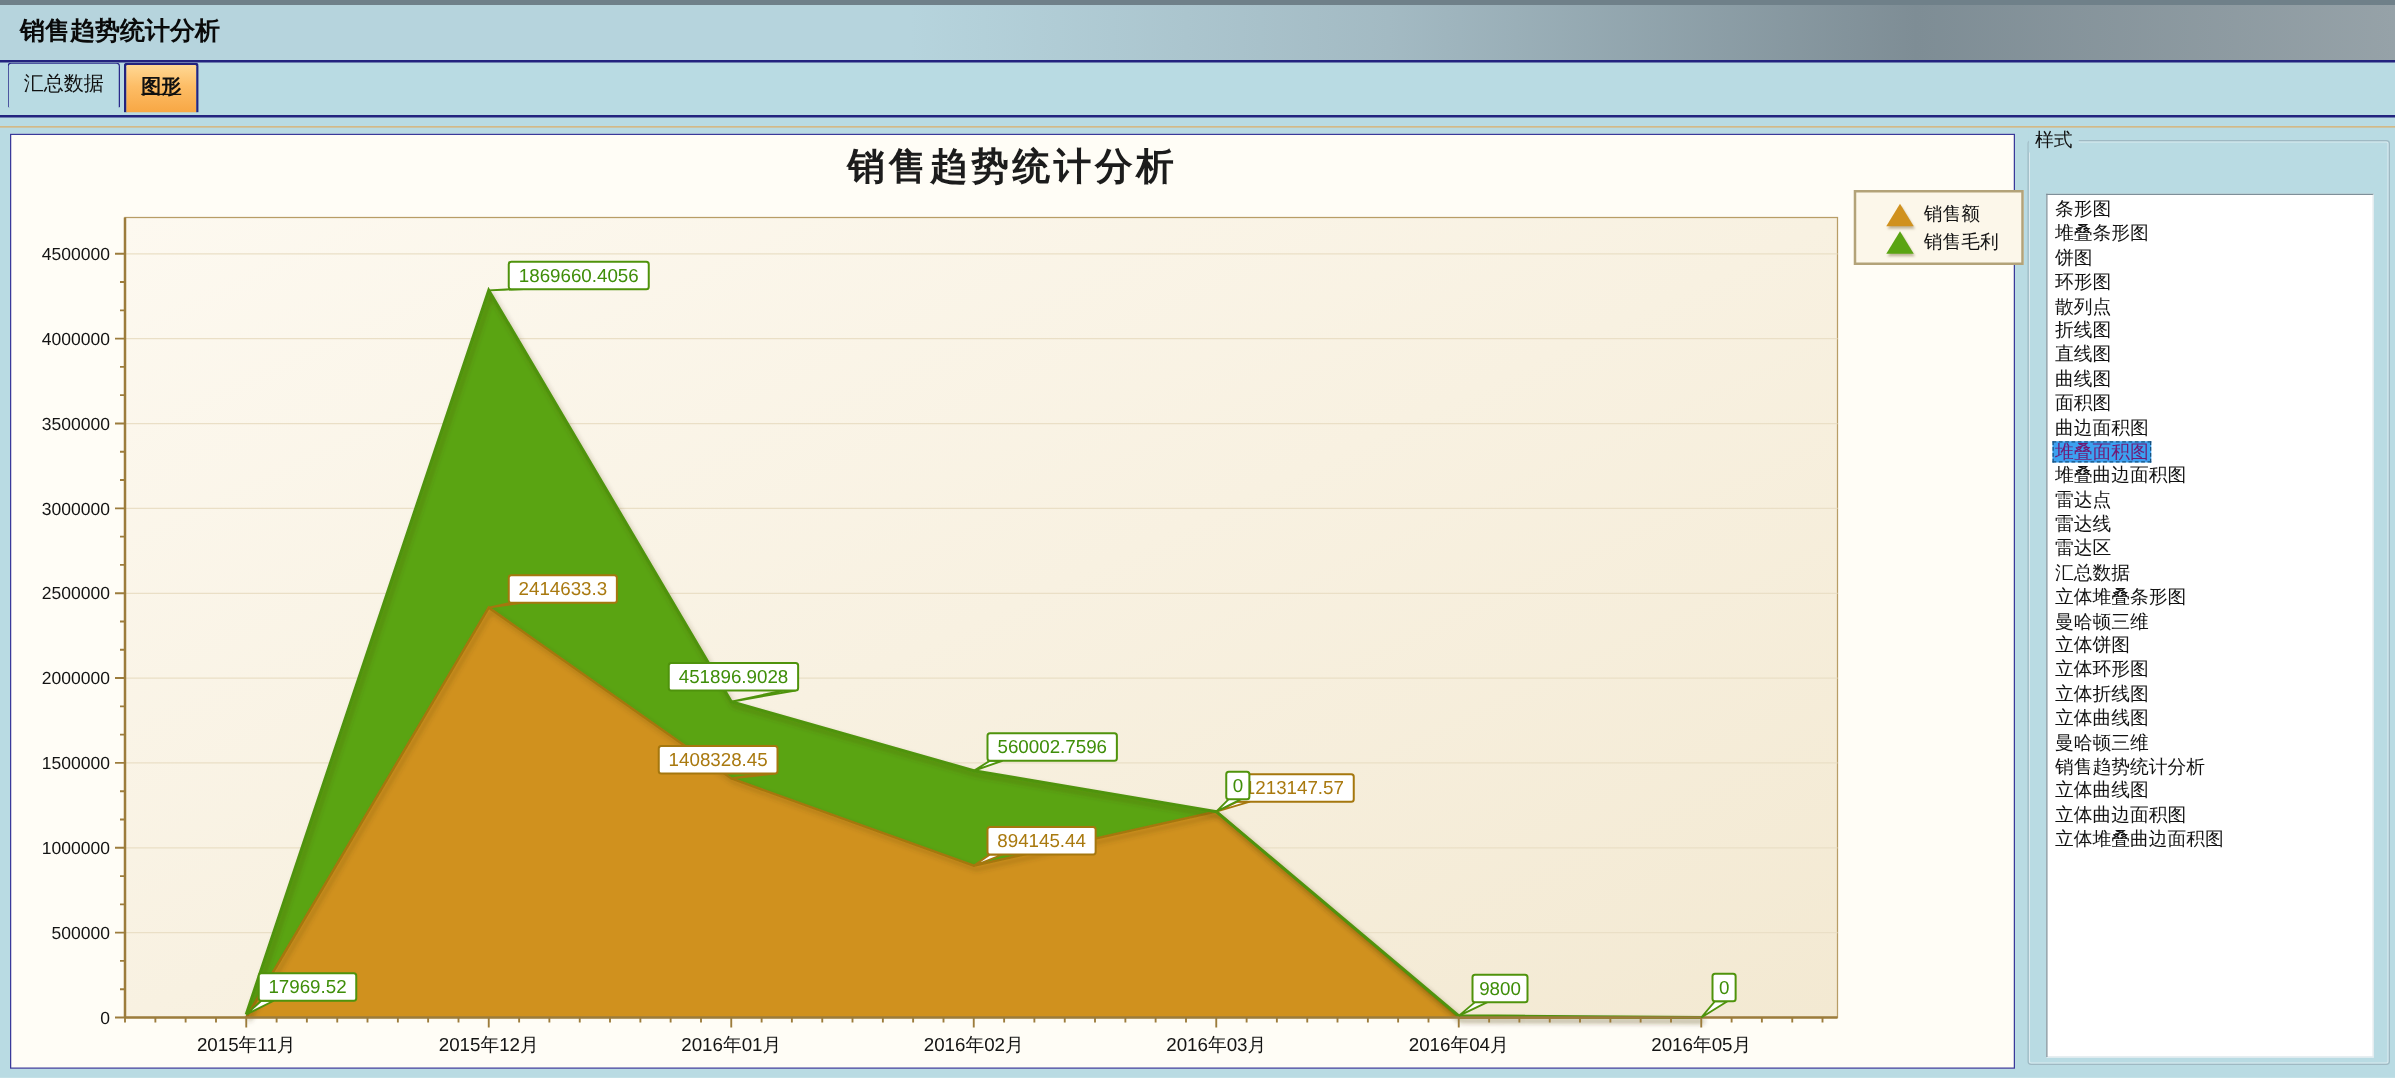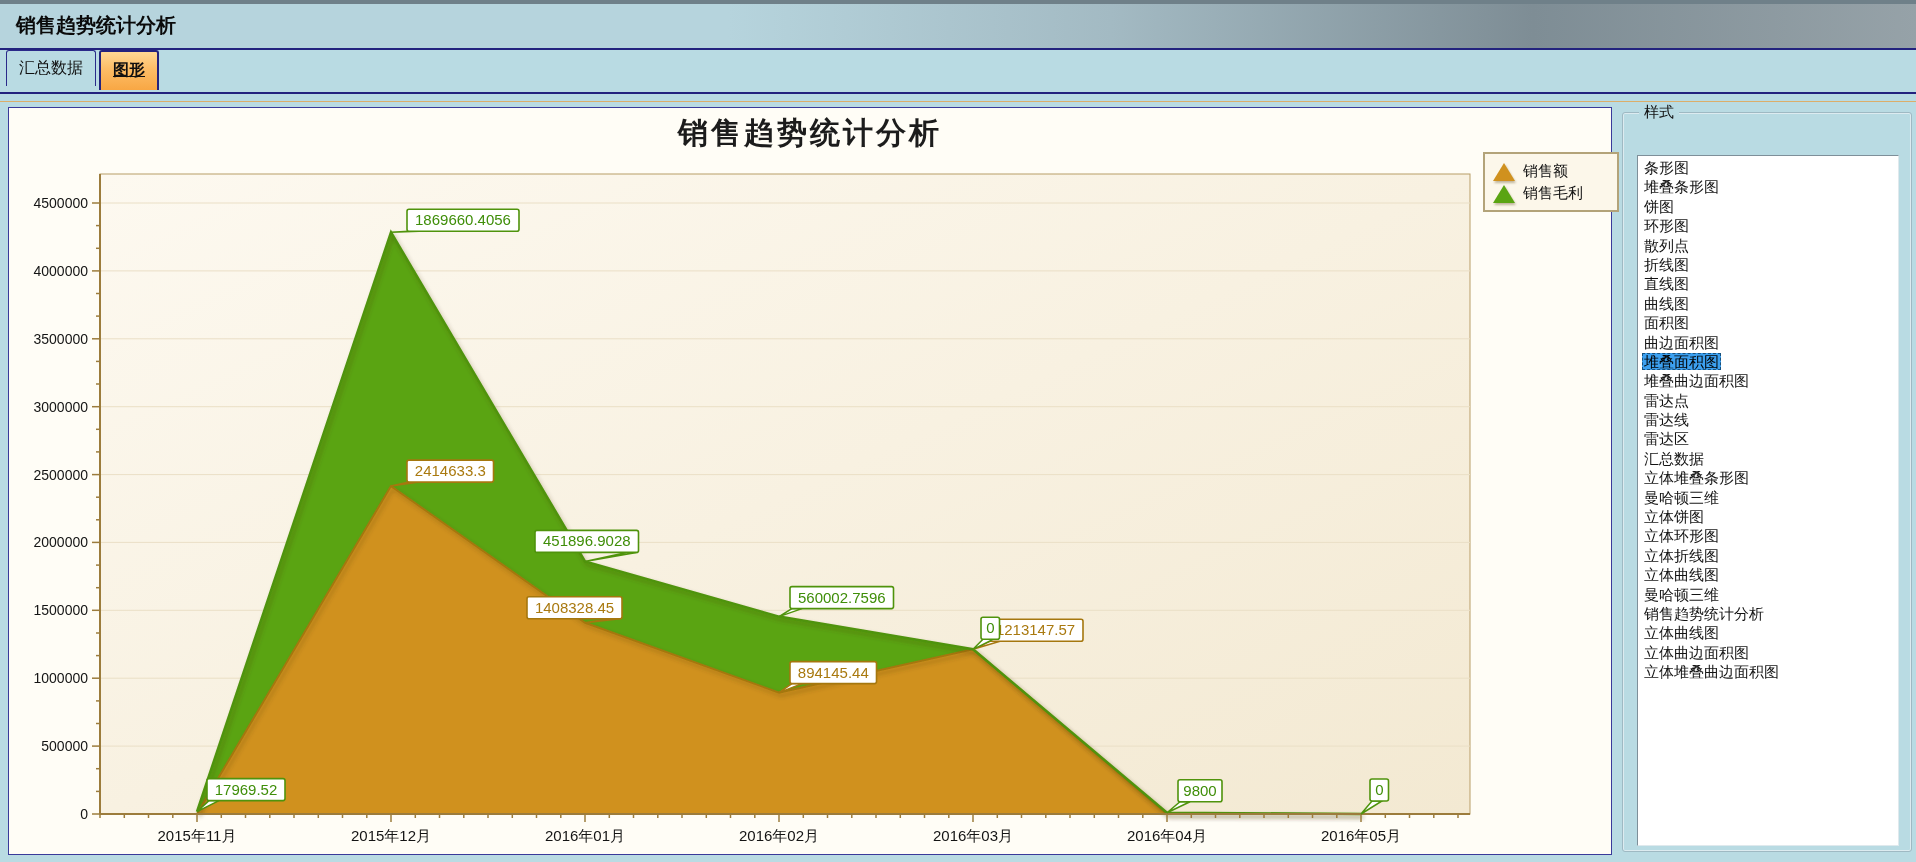--- a/index.html
+++ b/index.html
@@ -33,39 +33,39 @@
   
   .chart-panel { position:absolute; left:8px; top:11px; width:1604px; height:748px;
     background:#fffdf6; border:1px solid #3a3a9a; }
   .chart-title { position:absolute; left:0; top:5px; width:100%; text-align:center;
     font-family:"DejaVu Serif", serif; font-size:30px; font-weight:bold;
     letter-spacing:3px; color:#1c1c1c; }
   svg.plot { position:absolute; left:0; top:0; }
 
   
   .legend { position:absolute; left:1474px; top:44px; width:136px;
-    background:#fcf7ea; border:2px solid #b3a379; padding:5px 8px 7px 8px;text-align:center; }
+    background:#fcf7ea; border:2px solid #b3a379; padding:5px 8px 7px 24px;text-align:center; }
   .legend .lrow { display:flex; align-items:center; margin-top:3px; }
   .legend .tri { width:0; height:0; border-left:11px solid transparent;
     border-right:11px solid transparent; border-bottom:18px solid #888;
     margin-right:8px; filter:drop-shadow(1px 2px 1px rgba(80,60,10,.35)); }
   .legend .ltext { font-size:15px; color:#141414; }
 
   
   .style-group { position:absolute; left:1622px; top:16px; width:290px; height:740px;
     border:1px solid #9fb9c3; border-radius:3px; box-shadow:inset 0 0 0 1px #dcebf0; }
-  .style-label { position:absolute; top:-10px; left:16px; background:#b9dbe3;
+  .style-label { position:absolute; top:-10px; left:0; background:#b9dbe3;
     padding:0 5px; font-size:15px; color:#111; }
   .listbox { position:absolute; left:14px; top:14px; width:262px; bottom:5px;
     background:#ffffff; border:1px solid #7e8f99; border-right-color:#dfe9ed;
     border-bottom-color:#dfe9ed; overflow:hidden; padding-top:2px;margin-top:28px; }
   .litem { font-size:15px; line-height:19.4px; height:19.4px; padding-left:4px;
     color:#131313; white-space:nowrap; cursor:default; }
   .litem span { padding:0 2px; }
-  .litem.selected span { background:#3ca0f0; color:#000000;
+  .litem.selected span { background:#3ca0f0; color:#701a75;
     outline:1px dashed #17517e; outline-offset:-1px; }
 </style>
 </head>
 <body>
 
 <div class="titlebar">
   <div class="wtitle">销售趋势统计分析</div>
 </div>
 
 <div class="tabstrip">

